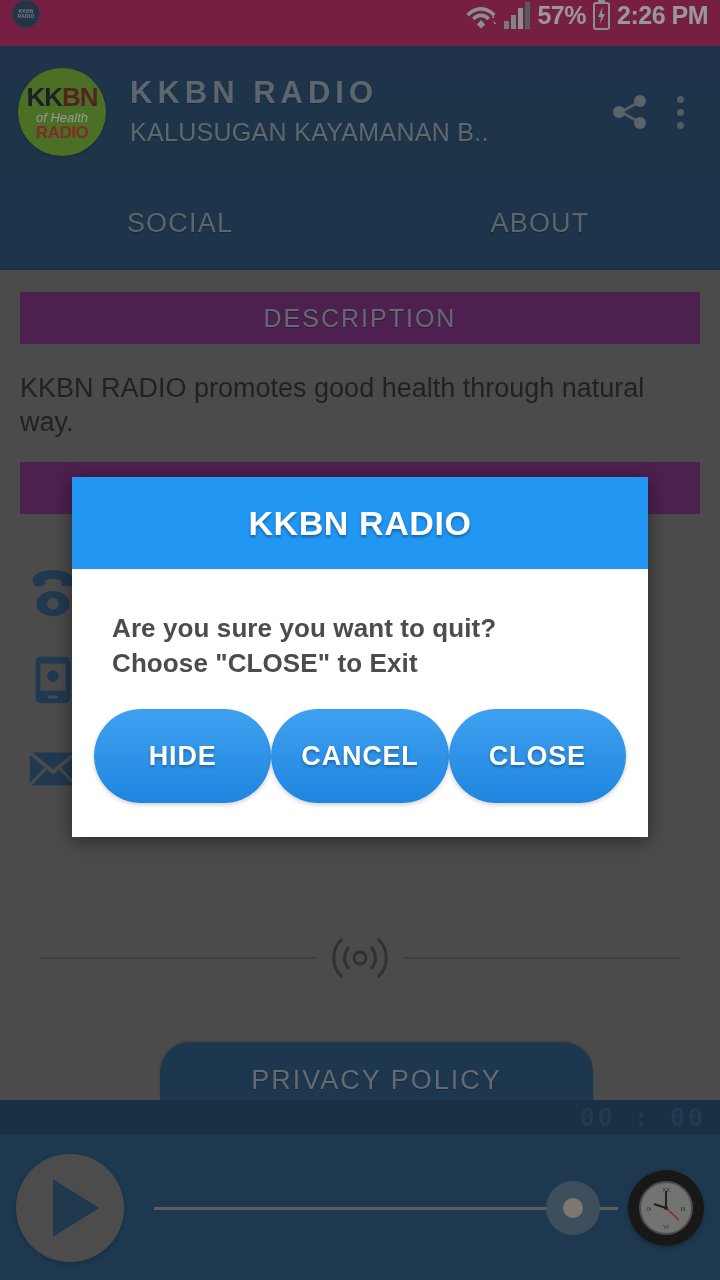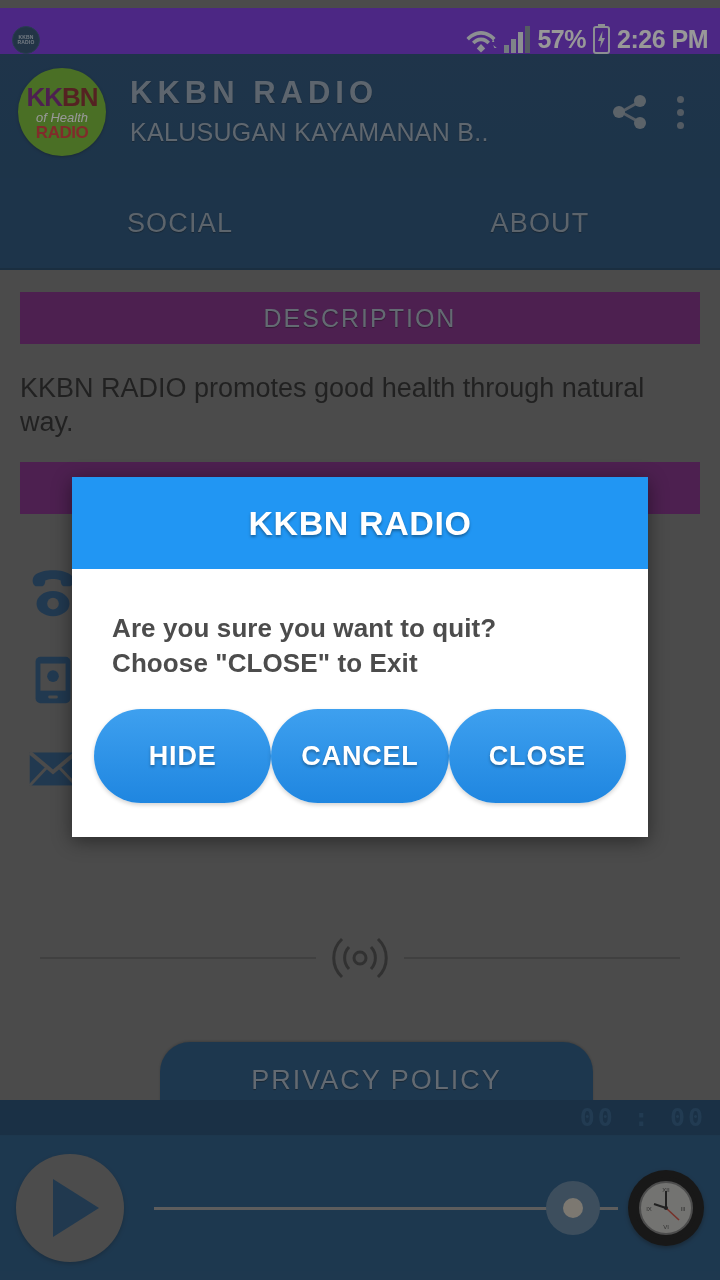--- a/index.html
+++ b/index.html
@@ -7,23 +7,23 @@
   body {
     font-family:"Liberation Sans", sans-serif;
     background:#6b6b6b;
     position:relative;
     overflow:hidden;
     -webkit-font-smoothing:antialiased;
   }
 
   
   #status-bar {
-    position:absolute; top:8px; left:0; width:720px; height:46px;
-    background:#6d28d9;
-    display:flex; align-items:flex-end;
+    position:absolute; top:0; left:0; width:720px; height:46px;
+    background:#be185d;
+    display:flex; align-items:flex-start;
     padding:0 12px;
     z-index:5;
   }
   #status-left { display:flex; align-items:center; gap:8px; }
   .notif-logo {
     width:28px; height:28px; border-radius:50%;
     background:#1d4063;
     display:flex; align-items:center; justify-content:center;
     flex-direction:column;
     overflow:hidden;
@@ -46,21 +46,21 @@
   }
   #app-logo {
     width:88px; height:88px; border-radius:50%;
     background:#6ab023;
     display:flex; flex-direction:column; align-items:center; justify-content:center;
     flex:0 0 auto;
     overflow:hidden;
     box-shadow:0 1px 3px rgba(0,0,0,.35);
   }
   #app-logo .l1 { font-size:26px; font-weight:bold; letter-spacing:-1px; line-height:1; }
-  #app-logo .l1 .k1{color:#701a75;}
+  #app-logo .l1 .k1{color:#0f172a;}
   #app-logo .l1 .b1{color:#7f1d1d;}
   #app-logo .l2 { font-size:13px; font-style:italic; color:#ffffff; line-height:1; margin-top:1px;}
   #app-logo .l3 { font-size:17px; font-weight:bold; color:#d32f2f; line-height:1; letter-spacing:-.5px;}
   #title-block { margin-left:24px; flex:1 1 auto; min-width:0; }
   #app-title {
     font-size:31px; font-weight:bold; color:#8e9eae;
     letter-spacing:5px; line-height:1.05;
     text-shadow:0 1px 1px rgba(0,0,0,.4);
     white-space:nowrap;
   }

